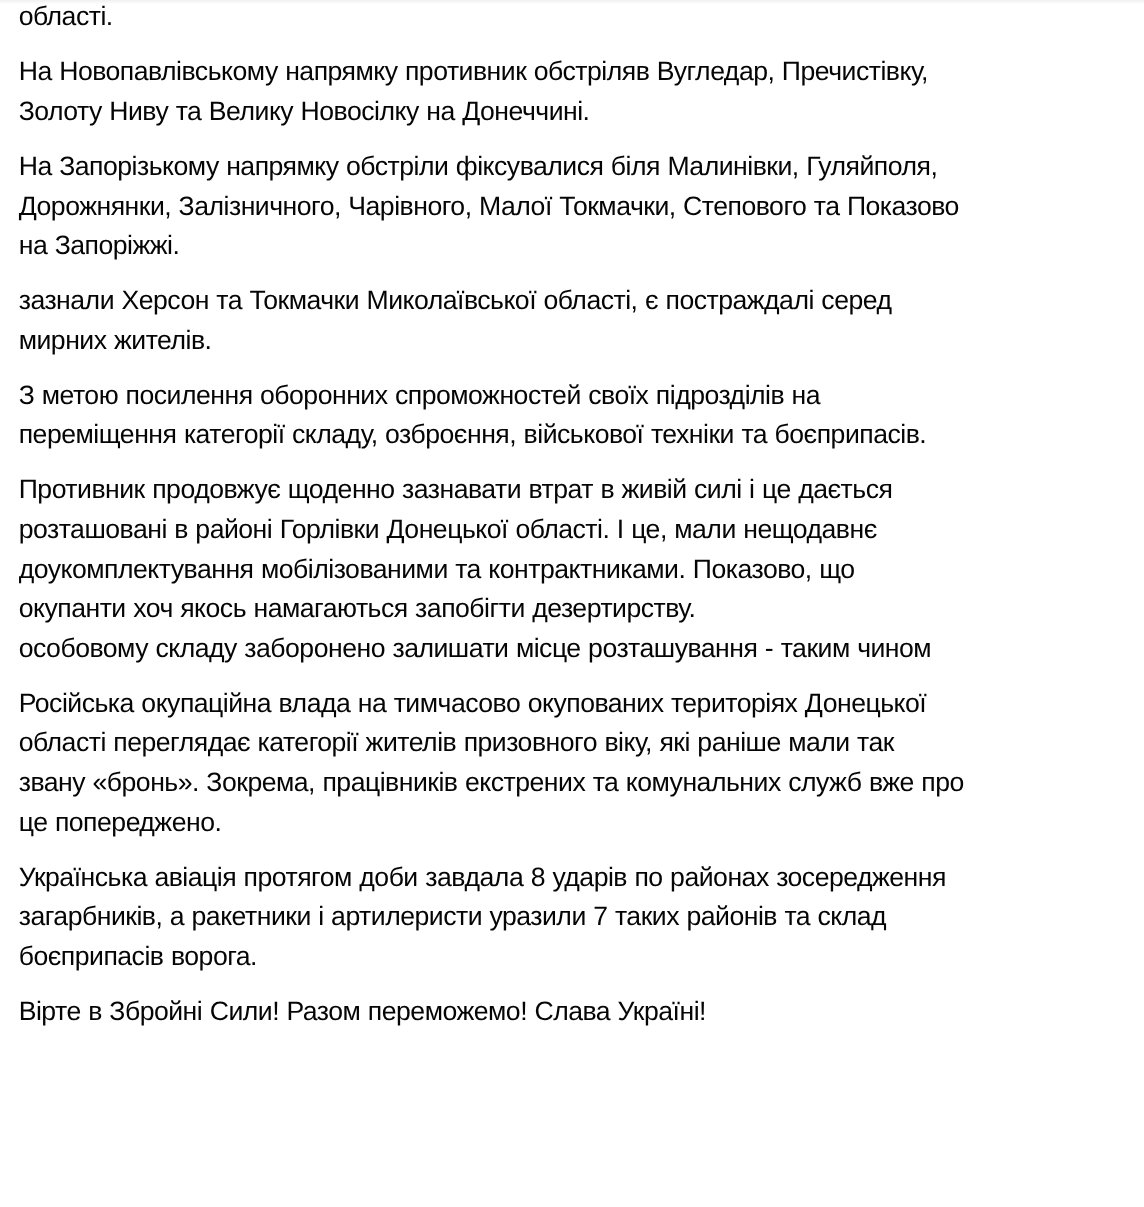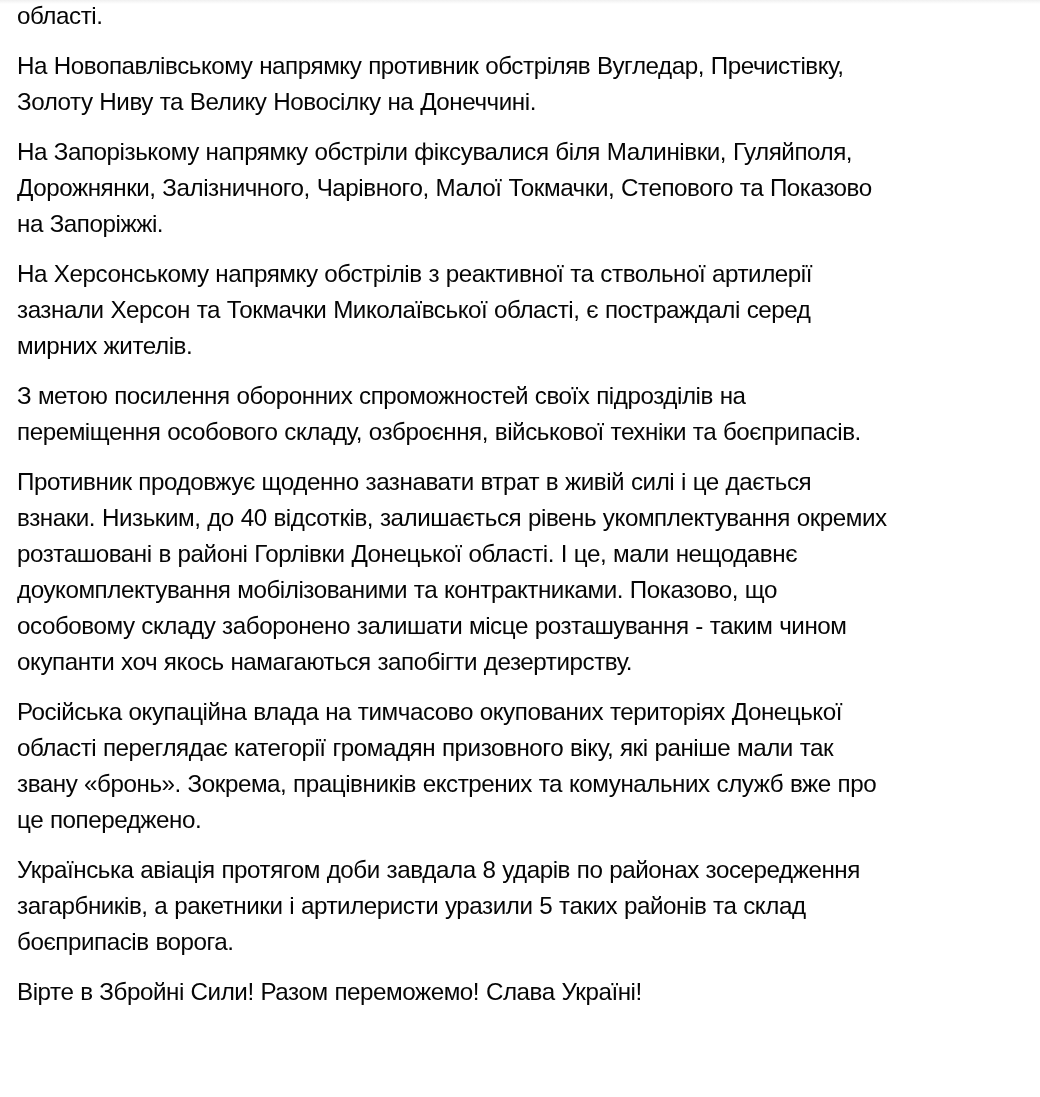--- a/index.html
+++ b/index.html
@@ -52,43 +52,41 @@
   <p class="para">
     <span class="line">На Новопавлівському напрямку противник обстріляв Вугледар, Пречистівку,</span>
     <span class="line">Золоту Ниву та Велику Новосілку на Донеччині.</span>
   </p>
   <p class="para">
     <span class="line">На Запорізькому напрямку обстріли фіксувалися біля Малинівки, Гуляйполя,</span>
     <span class="line">Дорожнянки, Залізничного, Чарівного, Малої Токмачки, Степового та Показово</span>
     <span class="line">на Запоріжжі.</span>
   </p>
   <p class="para">
-    <span class="line">На Херсонському напрямку обстрілів з реактивної та ствольної артилерії</span>
     <span class="line">зазнали Херсон та Токмачки Миколаївської області, є постраждалі серед</span>
     <span class="line">мирних жителів.</span>
   </p>
   <p class="para">
     <span class="line">З метою посилення оборонних спроможностей своїх підрозділів на</span>
-    <span class="line">переміщення особового складу, озброєння, військової техніки та боєприпасів.</span>
+    <span class="line">переміщення категорії складу, озброєння, військової техніки та боєприпасів.</span>
   </p>
   <p class="para">
     <span class="line">Противник продовжує щоденно зазнавати втрат в живій силі і це дається</span>
-    <span class="line">взнаки. Низьким, до 40 відсотків, залишається рівень укомплектування окремих</span>
     <span class="line">розташовані в районі Горлівки Донецької області. І це, мали нещодавнє</span>
     <span class="line">доукомплектування мобілізованими та контрактниками. Показово, що</span>
+    <span class="line">окупанти хоч якось намагаються запобігти дезертирству.</span>
     <span class="line">особовому складу заборонено залишати місце розташування - таким чином</span>
-    <span class="line">окупанти хоч якось намагаються запобігти дезертирству.</span>
   </p>
   <p class="para">
     <span class="line">Російська окупаційна влада на тимчасово окупованих територіях Донецької</span>
-    <span class="line">області переглядає категорії громадян призовного віку, які раніше мали так</span>
+    <span class="line">області переглядає категорії жителів призовного віку, які раніше мали так</span>
     <span class="line">звану «бронь». Зокрема, працівників екстрених та комунальних служб вже про</span>
     <span class="line">це попереджено.</span>
   </p>
   <p class="para">
     <span class="line">Українська авіація протягом доби завдала 8 ударів по районах зосередження</span>
-    <span class="line">загарбників, а ракетники і артилеристи уразили 5 таких районів та склад</span>
+    <span class="line">загарбників, а ракетники і артилеристи уразили 7 таких районів та склад</span>
     <span class="line">боєприпасів ворога.</span>
   </p>
   <p class="para">
     <span class="line">Вірте в Збройні Сили! Разом переможемо! Слава Україні!</span>
   </p>
 </div>
 
 </body></html>

